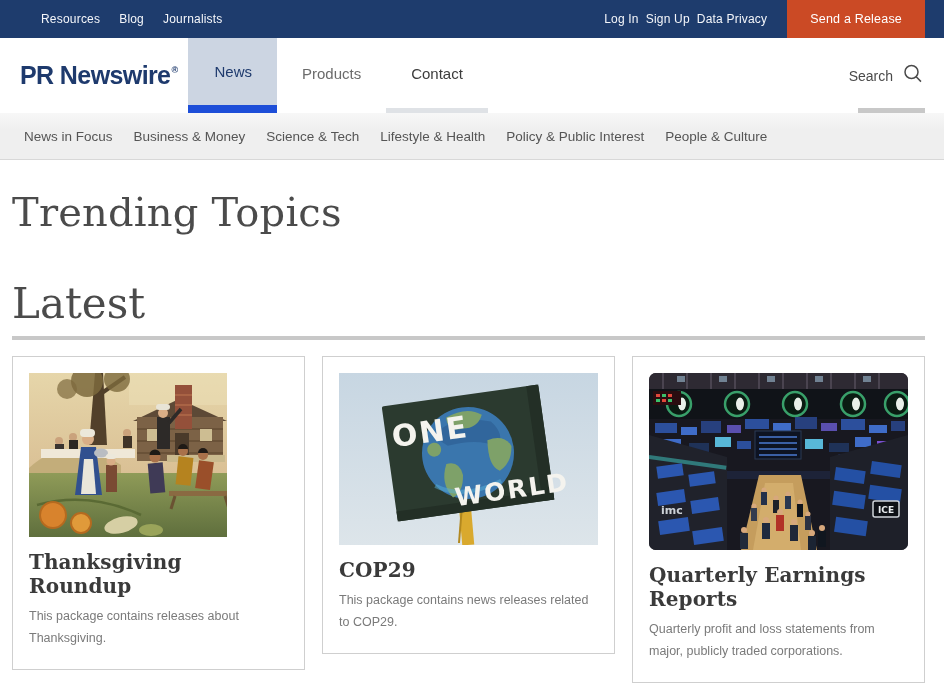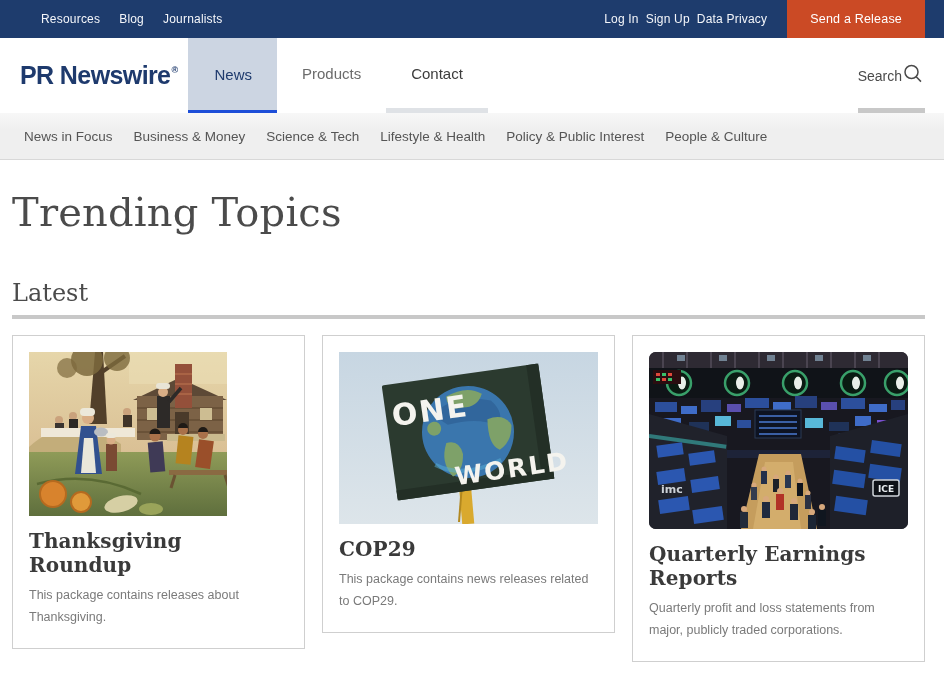--- a/index.html
+++ b/index.html
@@ -14,34 +14,34 @@
   .spacer { flex:1; }
   .topbar-right { display:flex; gap:7px; margin-right:20px; }
   .cta-btn { background:#cb4a25; border:none; color:#fff; font-size:12.5px; padding:0 23px; height:38px; cursor:pointer; font-family:inherit; letter-spacing:.2px; }
 
   
   .header { height:75px; background:#fff; display:flex; align-items:stretch; position:relative; }
   .logo { display:flex; align-items:center; margin-left:20px; margin-right:11px; color:#1e3a6d; font-weight:bold; font-size:25px; letter-spacing:-0.6px; cursor:pointer; }
   .logo sup { font-size:9px; margin-left:1px; margin-top:-12px; }
   .mainnav { display:flex; align-items:stretch; }
   .tab { display:flex; align-items:center; padding:0 25px; font-size:15px; color:#6b6b6b; cursor:pointer; border-bottom:4px solid transparent; }
-  .tab.active { background:#ccd5e2; color:#1e3a6d; border-bottom:3px solid #1d4ed8;padding-left:26px; }
+  .tab.active { background:#ccd5e2; color:#1e3a6d; border-bottom:8px solid #1d4ed8;padding-left:26px; }
   .tab.hovered { color:#3c3c3c; border-bottom:5px solid #dfe2e6; }
-  .search-box { display:flex; align-items:center; margin-right:20px; cursor:pointer; color:#4a4a4a; font-size:14px; }
+  .search-box { display:flex; align-items:center; gap:9px; margin-right:20px; cursor:pointer; color:#4a4a4a; font-size:14px; }
   .search-underline { position:absolute; right:19px; bottom:0; width:67px; height:5px; background:#c8c8c8; }
 
   
   .subnav { height:47px; background:linear-gradient(#f7f7f7, #efefef 35%); border-bottom:1px solid #d8d8d8; display:flex; align-items:center; gap:21px; padding-left:24px; }
   .subnav a { font-size:13.5px; color:#555; text-decoration:none; white-space:nowrap; }
 
   
   main { margin:0 19px 0 12px; }
   h1 { font-family:"DejaVu Serif", serif; font-weight:normal; font-size:40px; color:#4b4b4b; margin-top:29px; letter-spacing:.2px; }
   .intro { margin-top:17px; font-size:14.5px; line-height:1.32; color:#6e6e6e; max-width:902px; }
-  h2 { font-family:"DejaVu Serif", serif; font-weight:normal; font-size:24px; color:#4b4b4b; margin-top:44px; }
+  h2 { font-family:"DejaVu Serif", serif; font-weight:normal; font-size:42px; color:#4b4b4b; margin-top:44px; }
   .rule { margin-top:8px; height:4px; background:#c8c8c8; width:913px; }
 
   .cards { display:flex; gap:17px; margin-top:16px; width:913px; }
   .col { width:293px; display:flex; flex-direction:column; }
   .card { border:1px solid #cfcfcf; background:#fff; padding:16px; cursor:pointer; }
   .thumb { display:block; overflow:hidden; }
   .thumb svg { display:block; }
   .thumb-1 { width:198px; height:164px; }
   .thumb-2 { width:259px; height:172px; }
   .thumb-3 { width:259px; height:177px;border-radius:7px; }

